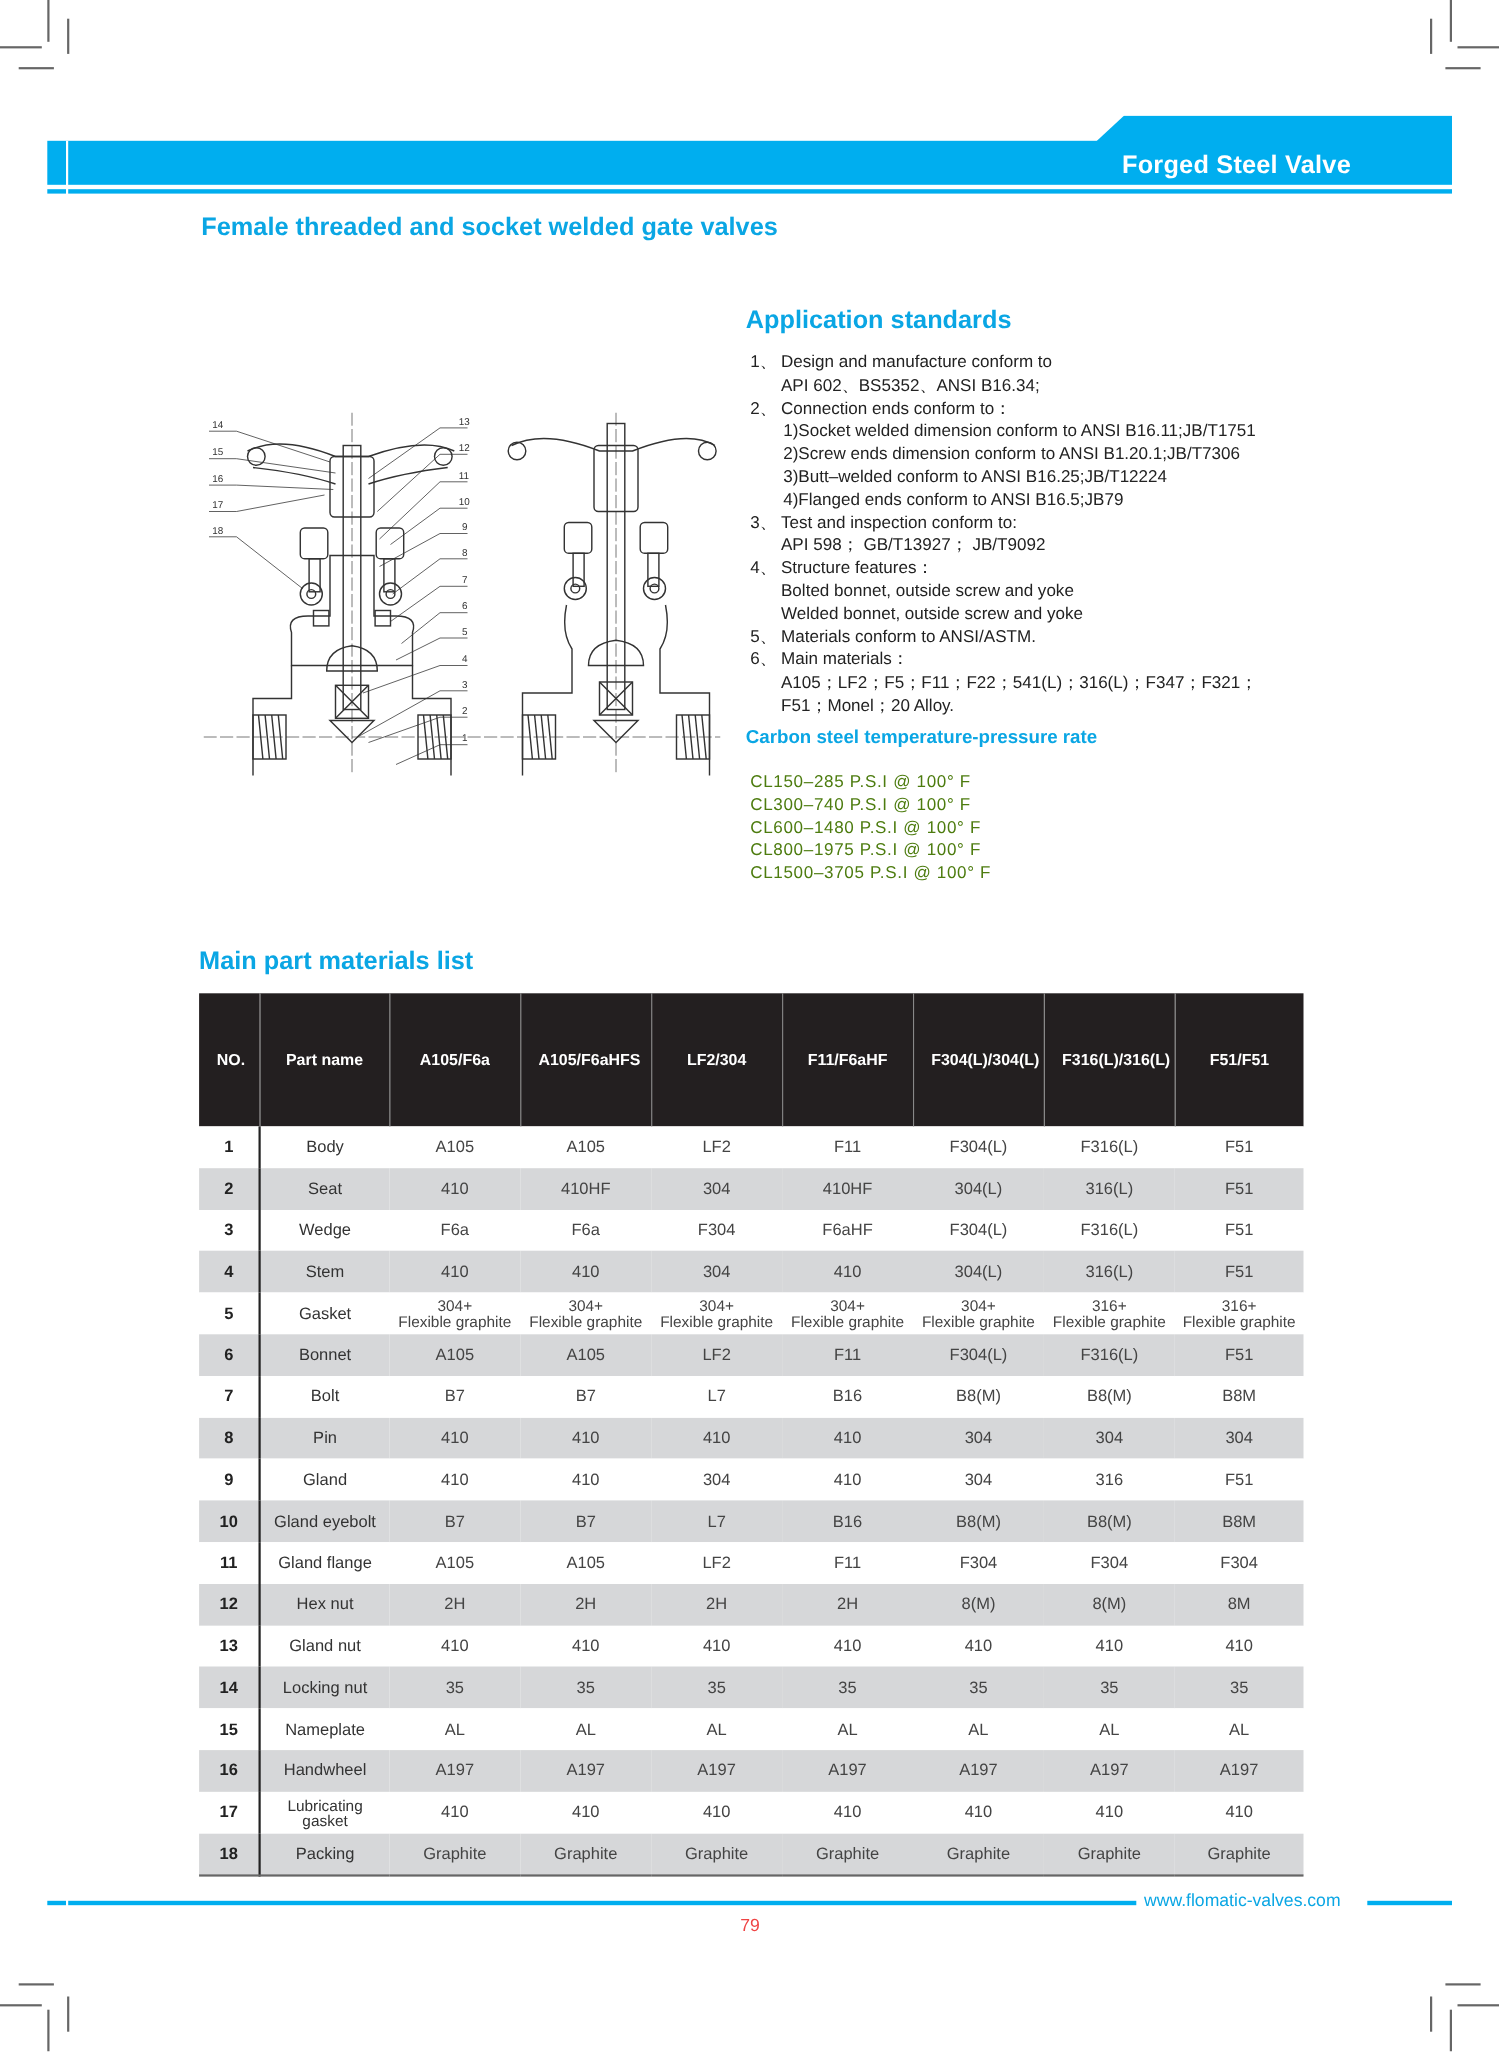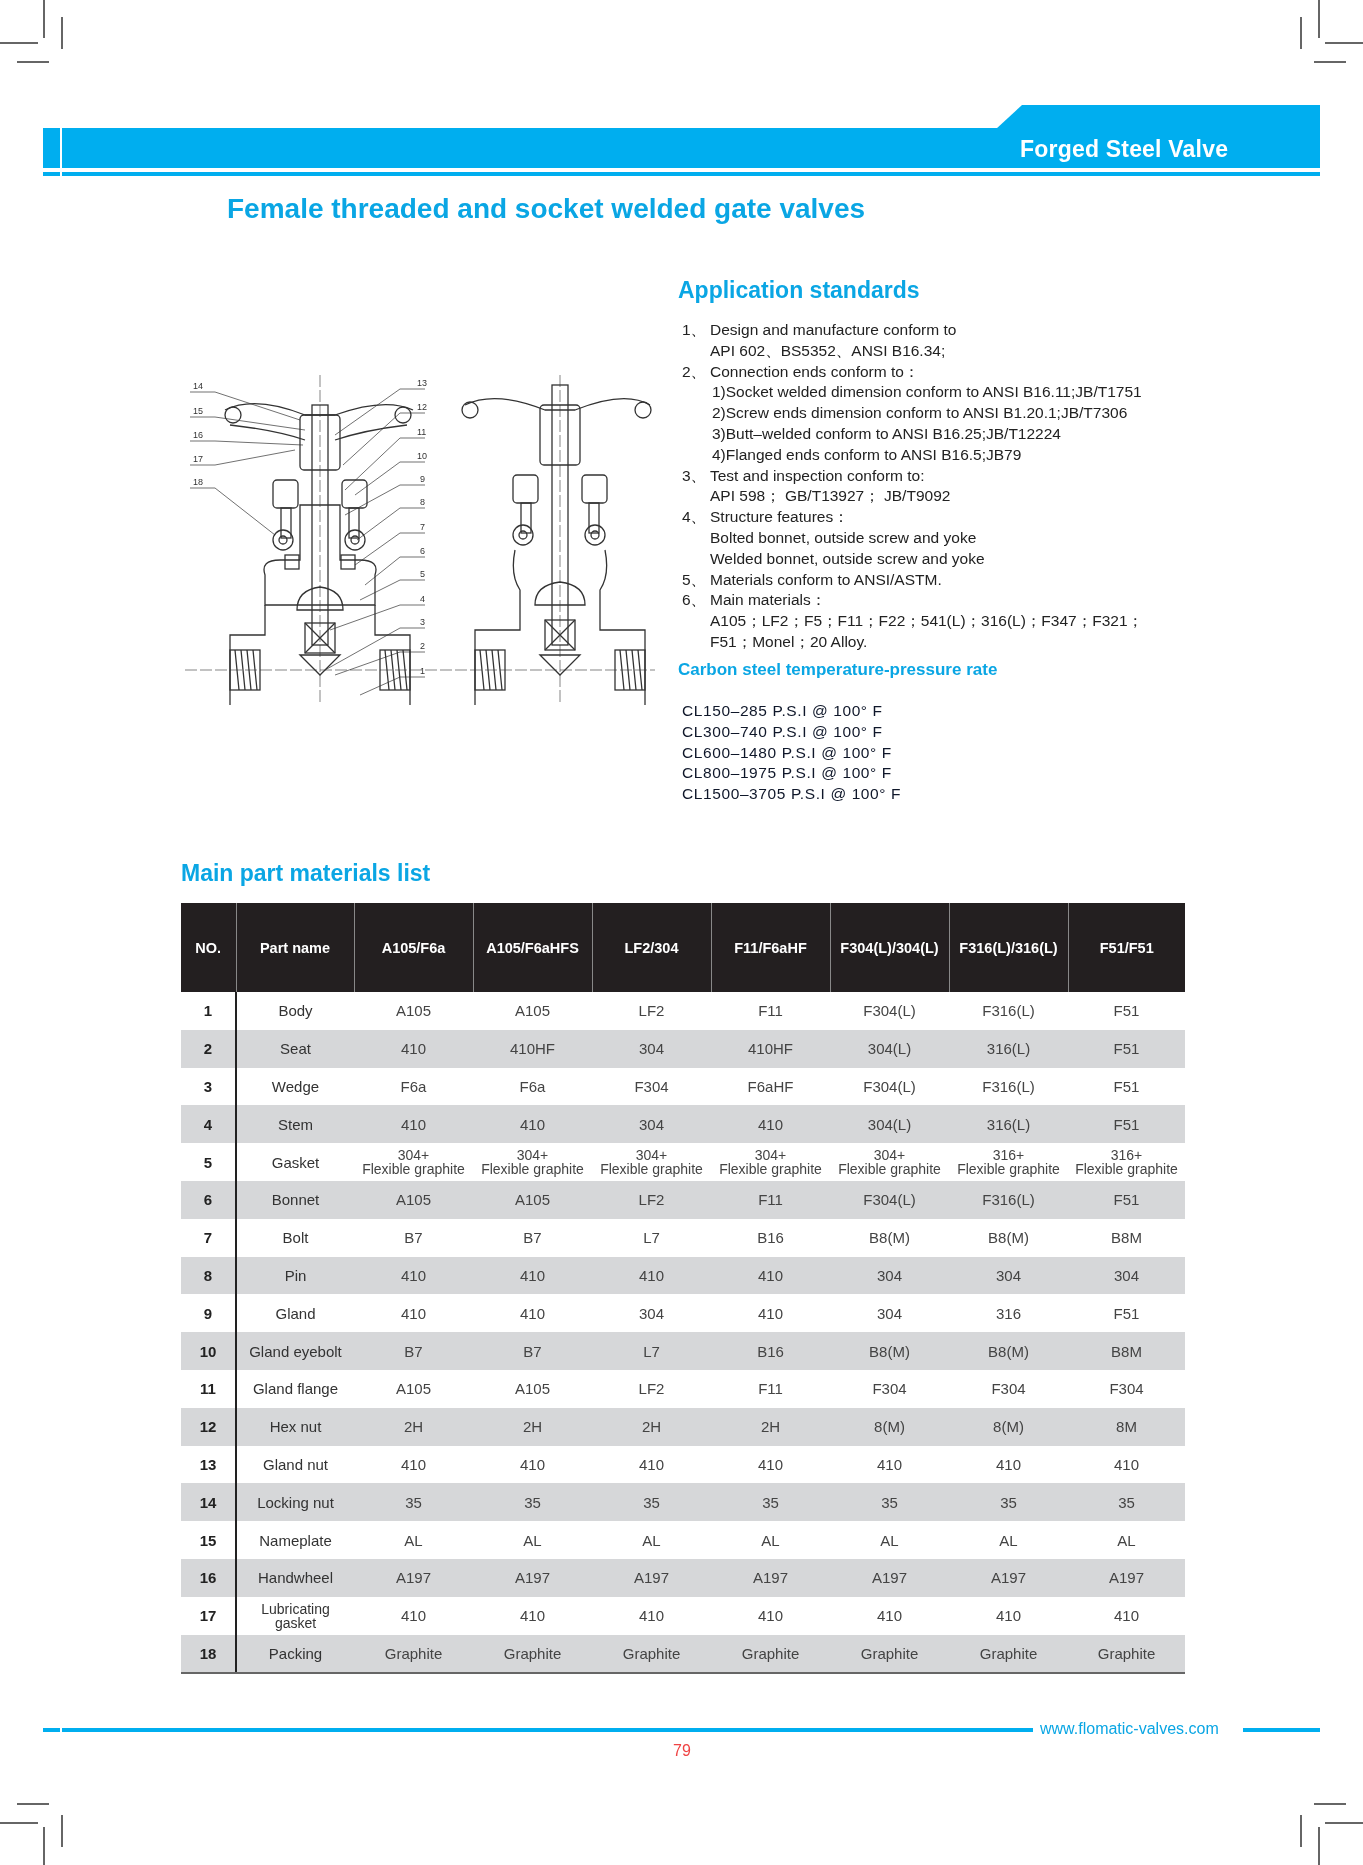--- a/index.html
+++ b/index.html
@@ -5,36 +5,36 @@
   html, body { margin: 0; padding: 0; background: #ffffff; }
   body { width: 1363px; height: 1865px; position: relative; overflow: hidden; font-family: "Liberation Sans", sans-serif; color: #222; }
   .crop { position: absolute; background: #666; }
   
   .banner-main { position: absolute; left: 43px; top: 128px; width: 1277px; height: 40px; background: #00aeef; }
   .banner-tab { position: absolute; left: 996px; top: 105px; width: 324px; height: 24px; background: #00aeef; clip-path: polygon(26px 0, 100% 0, 100% 100%, 0 100%); }
   .banner-gap { position: absolute; left: 60px; top: 128px; width: 2px; height: 50px; background: #fff; }
   .banner-stripe { position: absolute; left: 43px; top: 172px; width: 1277px; height: 4px; background: #00aeef; }
   .banner-title { position: absolute; left: 1020px; top: 136px; font-size: 23px; font-weight: bold; color: #fff; letter-spacing: 0.2px; }
   .h-blue { position: absolute; color: #0aa6e4; font-weight: bold; }
-  .page-title { left: 183px; top: 193px; font-size: 28px; margin-left: 44px; }
+  .page-title { left: 183px; top: 193px; font-size: 23px; }
   .sec-app { left: 678px; top: 277px; font-size: 23px; }
   .sec-cs { left: 678px; top: 660px; font-size: 17px; }
   .sec-main { left: 181px; top: 860px; font-size: 23px; }
   .std-list { position: absolute; left: 682px; top: 320px; font-size: 15.5px; line-height: 20.8px; color: #222; }
   .std-list .ln { white-space: nowrap; }
   .std-list .num { display: inline-block; width: 28px; }
   .std-list .ind1 { padding-left: 28px; }
   .std-list .ind2 { padding-left: 30px; }
-  .pr-list { position: absolute; left: 682px; top: 701px; font-size: 15.5px; line-height: 20.8px; color: #0f172a; letter-spacing: 0.6px; }
+  .pr-list { position: absolute; left: 682px; top: 701px; font-size: 15.5px; line-height: 20.8px; color: #4d7c0f; letter-spacing: 0.6px; }
   .pr-list .ln { white-space: nowrap; }
   
   .drawing { position: absolute; left: 185px; top: 375px; width: 470px; height: 330px; }
   
   .tbl { position: absolute; left: 181px; top: 903px; width: 1004px; border-collapse: collapse; table-layout: fixed; }
-  .tbl th { background: #231f20; color: #fff; font-weight: bold; font-size: 14.5px; height: 89px; border-left: 1.5px solid #888; padding: 0; text-align: center; }
+  .tbl th { background: #231f20; color: #fff; font-weight: bold; font-size: 14.5px; height: 89px; border-left: 1.5px solid #888; padding: 16px; text-align: center; }
   .tbl th:first-child { border-left: none; }
   .tbl td { height: 37.8px; font-size: 15px; color: #444; text-align: center; padding: 0; }
   .tbl td.no { font-weight: bold; color: #222; border-right: 2px solid #222; }
   .tbl td.pn { color: #333; }
   .tbl tr.odd td { background: #ffffff; }
   .tbl tr.even td { background: #d6d7d9; }
   .tbl tr.last td { border-bottom: 2px solid #666; }
   .tbl .small { font-size: 14px; line-height: 14px; display: block; }
   .tbl td.two { line-height: 14px; font-size: 14.5px; }
   

